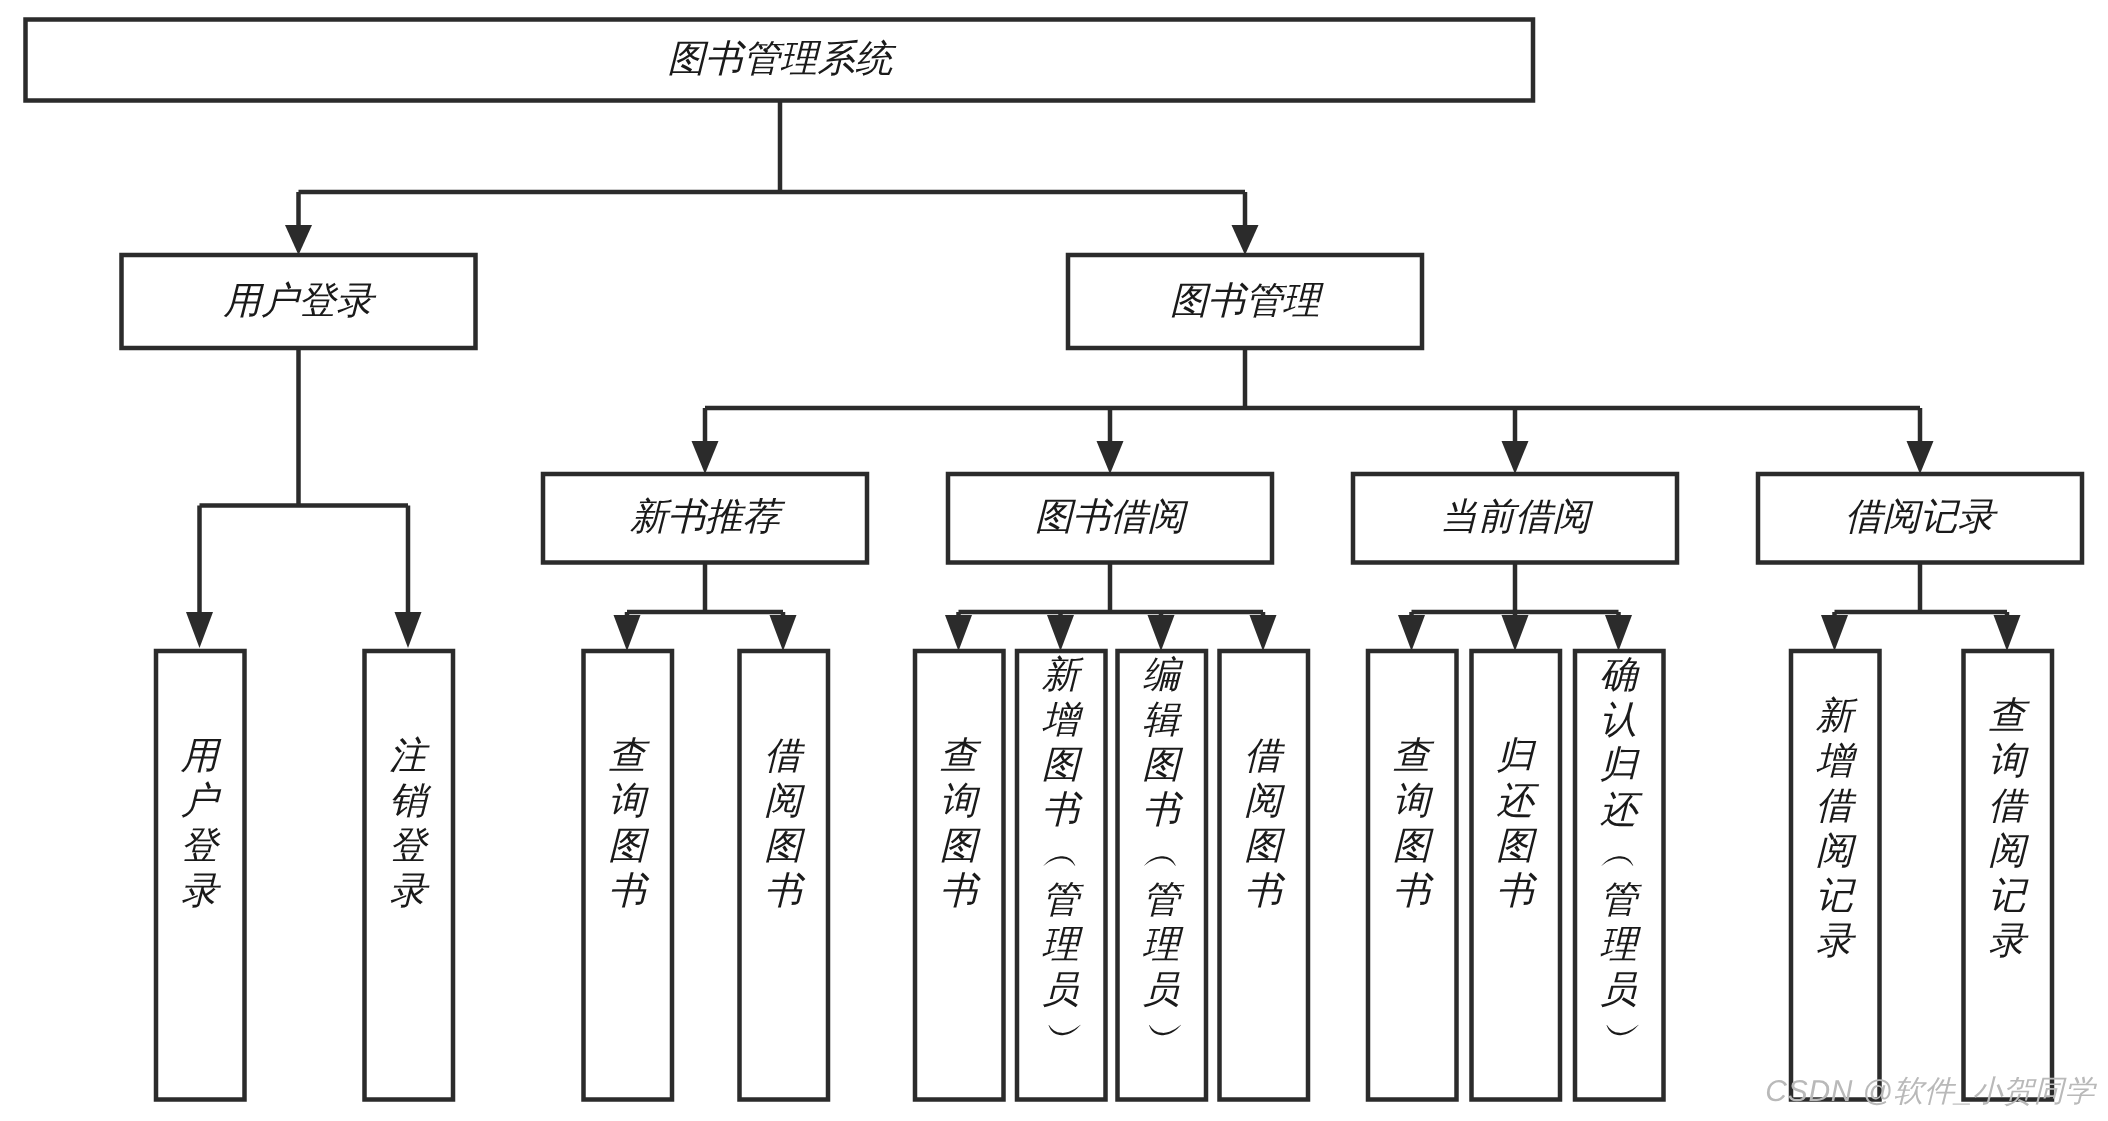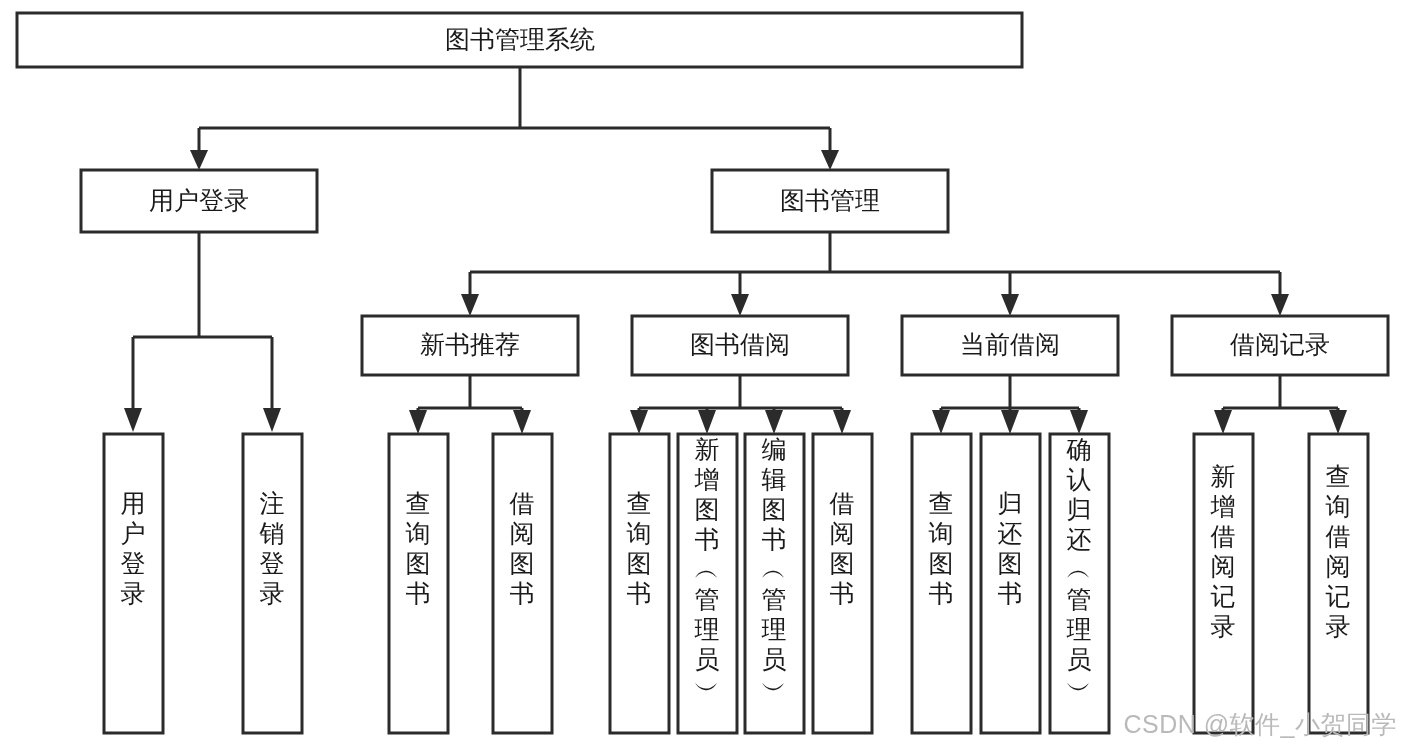--- a/index.html
+++ b/index.html
@@ -13,20 +13,21 @@
     position: relative;
     overflow: hidden;
     font-family: "Liberation Sans", "DejaVu Sans", sans-serif;
   }
   #diagram-root {
     position: absolute;
     left: 0;
     top: 0;
     width: 1405px;
     height: 747px;
+    font-style: italic;
   }
   svg.flow {
     display: block;
     width: 1405px;
     height: 747px;
   }
   .node-rect {
     fill: #ffffff;
     stroke: #2b2b2b;
     stroke-width: 3;
@@ -52,21 +53,21 @@
     font-family: "Liberation Sans", "DejaVu Sans", sans-serif;
     fill: #1a1a1a;
     font-size: 25px;
     text-anchor: middle;
   }
   .watermark {
     position: absolute;
     right: 8px;
     bottom: 6px;
     font-family: "Liberation Sans", "DejaVu Sans", sans-serif;
-    font-size: 25px;
+    font-size: 20px;
     color: #b9b9b9;
     letter-spacing: 0.5px;
     white-space: nowrap;
     pointer-events: none;
   }
 </style>
 </head>
 <body>
 
 <div id="diagram-root">

